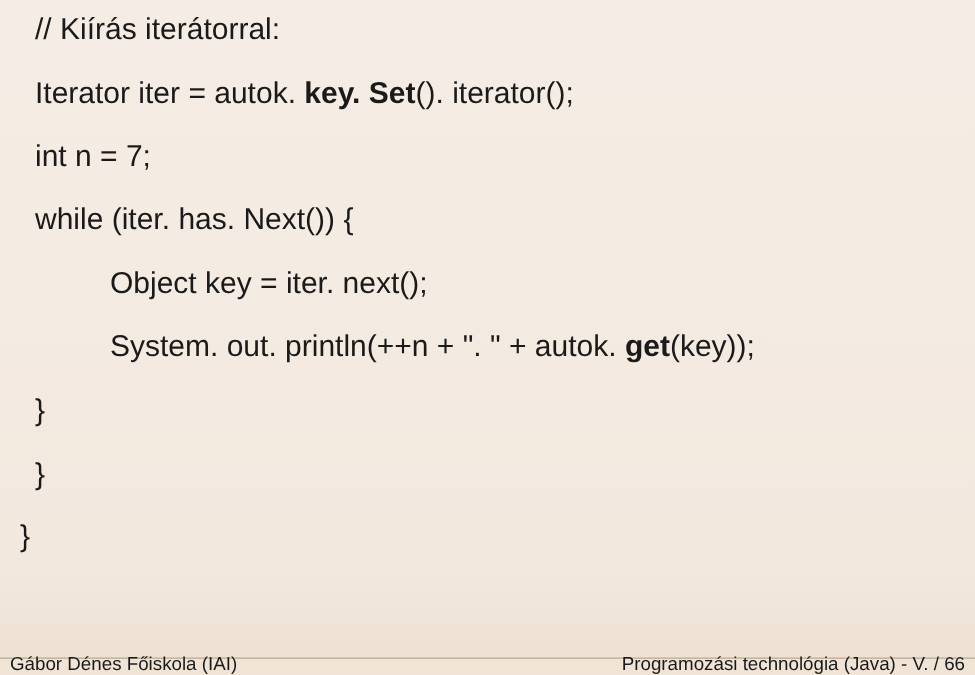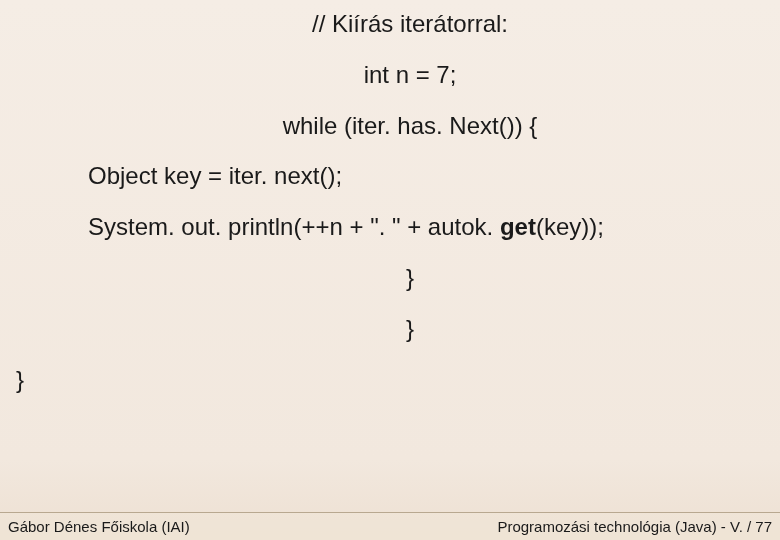--- a/index.html
+++ b/index.html
@@ -13,54 +13,57 @@
   }
   .content {
     padding: 10px 0 0 0;
   }
   .line {
     font-size: 24px;
     color: #1a1a1a;
     line-height: 1.2;
     margin-bottom: 22px;
   }
-  .indent-1 { padding-left: 40px; text-align: center; }
+  .indent-1 { padding-left: 28px; }
   .indent-2 { padding-left: 56px; margin-left: 32px; }
   .indent-0 { padding-left: 16px; }
   .bold { font-weight: bold; }
   .footer {
     position: absolute;
     bottom: 0;
     left: 0;
     right: 0;
-    height: 28px;
+    height: 14px;
     border-top: 1px solid #b8a890;
     display: flex;
     justify-content: space-between;
-    align-items: center;
+    align-items: flex-end;
     padding: 0 8px;
     font-size: 15px;
     color: #1a1a1a;
     background: rgba(240, 230, 215, 0.6);
   }
   .footer-left { font-weight: normal; }
   .footer-right { font-weight: normal; }
 </style>
 </head>
 <body>
 
 <div class="content">
   <div class="line indent-1">// Kiírás iterátorral:</div>
+  <div class="line indent-1">
+    <span>Iterator iter = autok. </span><span class="bold">key. Set</span><span>(). iterator();</span>
+  </div>
   <div class="line indent-1">int n = 7;</div>
   <div class="line indent-1">while (iter. has. Next()) {</div>
   <div class="line indent-2">Object key = iter. next();</div>
   <div class="line indent-2">
     <span>System. out. println(++n + ". " + autok. </span><span class="bold">get</span><span>(key));</span>
   </div>
   <div class="line indent-1">}</div>
   <div class="line indent-1">}</div>
   <div class="line indent-0">}</div>
 </div>
 
 <div class="footer">
   <div class="footer-left">Gábor Dénes Főiskola (IAI)</div>
-  <div class="footer-right">Programozási technológia (Java)  -  V. / 77</div>
+  <div class="footer-right">Programozási technológia (Java)  -  V. / 66</div>
 </div>
 
 </body></html>

